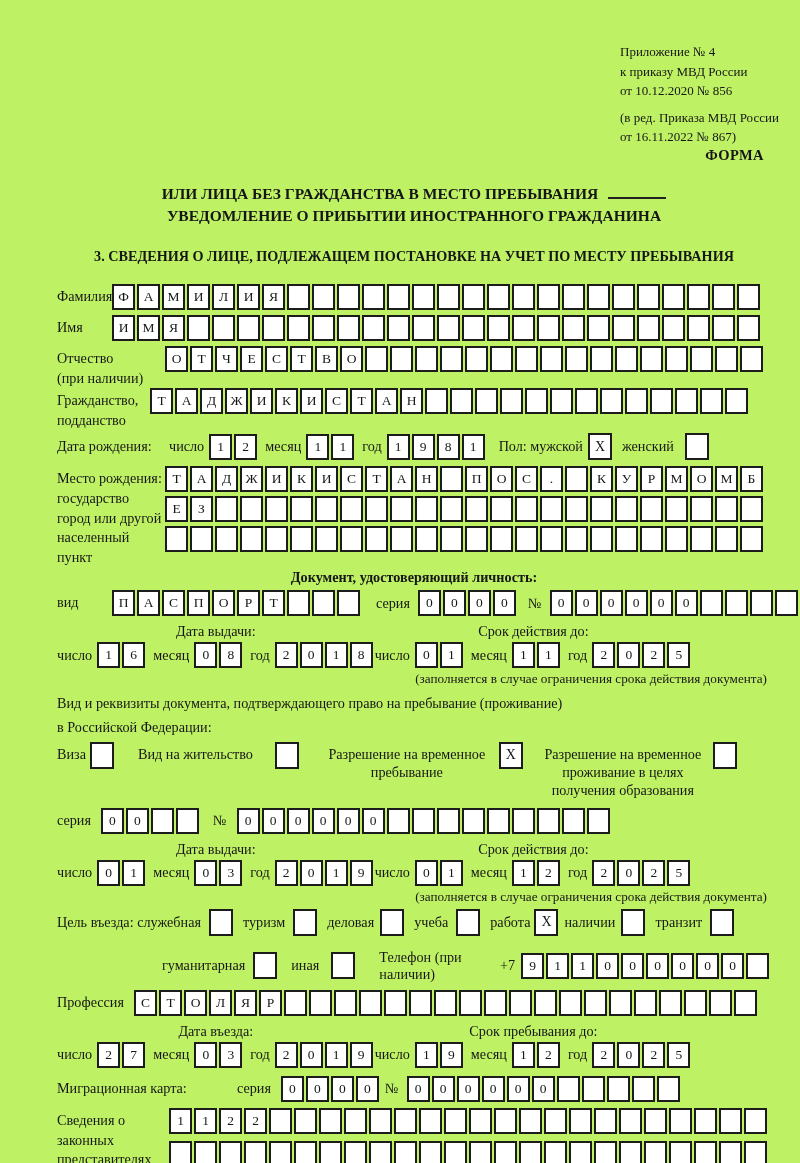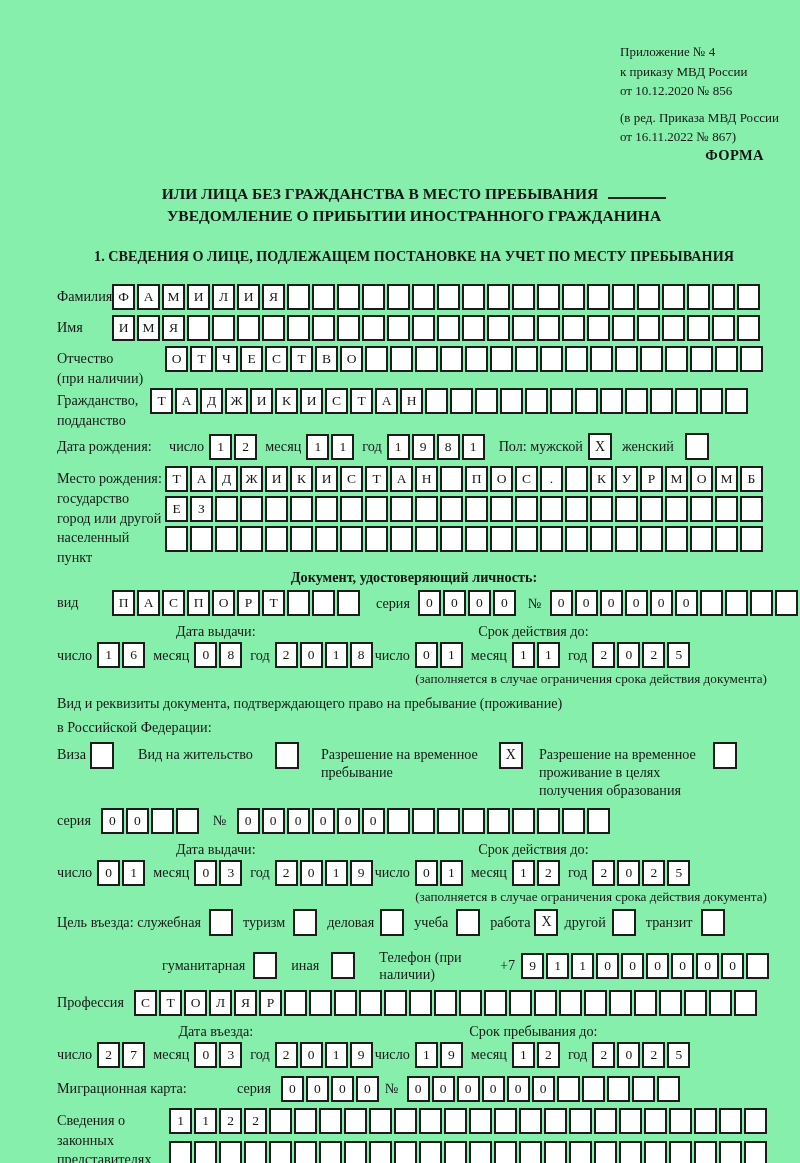--- a/index.html
+++ b/index.html
@@ -1,16 +1,16 @@
 <!DOCTYPE html>
 <html><head>
 <meta charset="utf-8">
 <style>
   html,body{margin:0;padding:0;background:#ffffff;}
-  .page{position:relative;width:800px;height:1163px;background:#86efac;overflow:hidden;
+  .page{position:relative;width:800px;height:1163px;background:#bef264;overflow:hidden;
         font-family:"Liberation Serif", serif;color:#161616;}
   .hdr-block{position:absolute;top:42px;left:620px;font-size:13px;line-height:1.5;}
   .hdr-sub{margin-top:7px;}
   .form-label{position:absolute;top:147px;right:36px;font-weight:bold;font-size:14.5px;letter-spacing:.4px;}
   .content{position:absolute;top:183px;left:57px;width:714px;}
   .title{text-align:center;font-weight:bold;font-size:15.5px;line-height:1.45;}
   .title-underline{display:inline-block;width:58px;border-bottom:2px solid #222;margin-left:10px;}
   .section1{margin-top:20px;text-align:center;font-weight:bold;font-size:14.2px;}
   .row{display:flex;align-items:flex-start;}
   .vcenter{align-items:center;}
@@ -25,21 +25,21 @@
   .stack{display:flex;flex-direction:column;}
   .stack .boxrow{margin-bottom:4px;}
   .centered-bold{text-align:center;font-weight:bold;font-size:14.2px;}
   .dg{display:flex;align-items:center;}
   .dg .sl{font-size:14.2px;margin-right:5px;margin-left:6px;}
   .dg .sl:first-child{margin-left:0;}
   .datepair{display:flex;width:680px;}
   .dp-title{text-align:center;font-size:14.2px;margin-bottom:2px;}
   .limit-note{text-align:right;font-size:13.2px;margin-top:3px;width:710px;}
   .intro{font-size:14.2px;line-height:1.7;}
-  .optlbl{font-size:14.2px;text-align:left;line-height:1.3;}
+  .optlbl{font-size:14.2px;text-align:center;line-height:1.3;}
 </style>
 </head>
 <body>
 
 <div class="page">
 
   <div class="hdr-block">
     <div>Приложение № 4</div>
     <div>к приказу МВД России</div>
     <div>от 10.12.2020 № 856</div>
@@ -50,21 +50,21 @@
   </div>
   <div class="form-label">ФОРМА</div>
 
   <div class="content">
 
     <div class="title">
       <div><span>ИЛИ ЛИЦА БЕЗ ГРАЖДАНСТВА В МЕСТО ПРЕБЫВАНИЯ</span><span class="title-underline"></span></div>
       <div>УВЕДОМЛЕНИЕ О ПРИБЫТИИ ИНОСТРАННОГО ГРАЖДАНИНА</div>
     </div>
 
-    <div class="section1">1. СВЕДЕНИЯ О ЛИЦЕ, ПОДЛЕЖАЩЕМ ПОСТАНОВКЕ НА УЧЕТ ПО МЕСТУ ПРЕБЫВАНИЯ</div>
+    <div class="section1">3. СВЕДЕНИЯ О ЛИЦЕ, ПОДЛЕЖАЩЕМ ПОСТАНОВКЕ НА УЧЕТ ПО МЕСТУ ПРЕБЫВАНИЯ</div>
 
     <div class="row" style="margin-top:19px">
       <div class="lbl lblcol w55">Фамилия</div>
       <div class="boxrow">
           <span class="box">Ф</span>
           <span class="box">А</span>
           <span class="box">М</span>
           <span class="box">И</span>
           <span class="box">Л</span>
           <span class="box">И</span>
@@ -487,21 +487,21 @@
       <span class="sl" style="font-size:14.2px">Цель въезда: служебная</span>
       <span class="cbox" style="margin-left:8px"></span>
       <span class="sl" style="margin-left:10px;font-size:14.2px">туризм</span>
       <span class="cbox" style="margin-left:8px"></span>
       <span class="sl" style="margin-left:10px;font-size:14.2px">деловая</span>
       <span class="cbox" style="margin-left:6px"></span>
       <span class="sl" style="margin-left:10px;font-size:14.2px">учеба</span>
       <span class="cbox" style="margin-left:8px"></span>
       <span class="sl" style="margin-left:10px;font-size:14.2px">работа</span>
       <span class="cbox" style="margin-left:4px">X</span>
-      <span class="sl" style="margin-left:6px;font-size:14.2px">другой</span>
+      <span class="sl" style="margin-left:6px;font-size:14.2px">наличии</span>
       <span class="cbox" style="margin-left:6px"></span>
       <span class="sl" style="margin-left:10px;font-size:14.2px">транзит</span>
       <span class="cbox" style="margin-left:8px"></span>
     </div>
 
     <div class="row vcenter" style="margin-top:13px">
       <span class="sl" style="margin-left:105px;font-size:14.2px">гуманитарная</span>
       <span class="cbox" style="margin-left:8px"></span>
       <span class="sl" style="margin-left:14px;font-size:14.2px">иная</span>
       <span class="cbox" style="margin-left:12px"></span>

